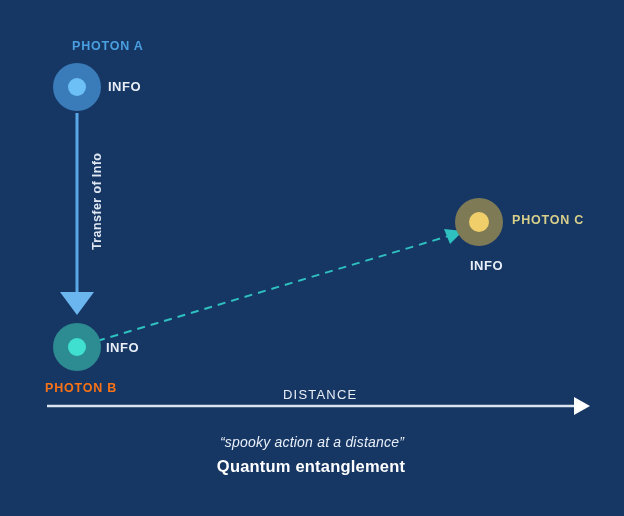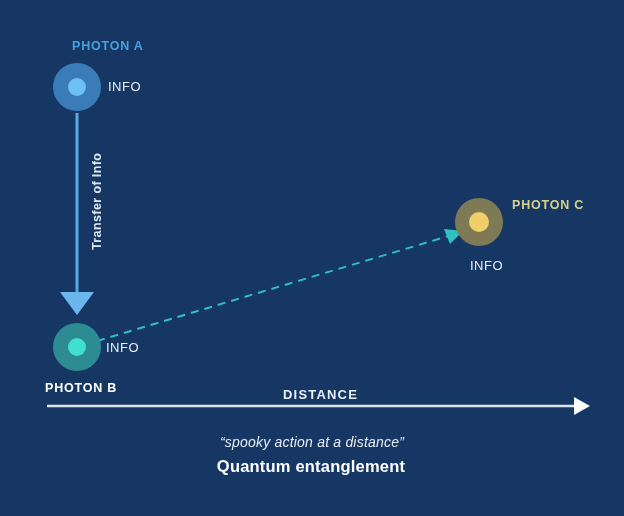--- a/index.html
+++ b/index.html
@@ -31,41 +31,41 @@
     white-space: nowrap;
     letter-spacing: 0.6px;
   }
   .photon-name {
     font-size: 12.5px;
     font-weight: 700;
     letter-spacing: 0.8px;
   }
   .info-label {
     font-size: 13px;
-    font-weight: 400;
+    font-weight: 700;
     color: #e8eef7;
     letter-spacing: 0.5px;
   }
   .name-a { color: #4a9fe0; margin-left: 26px; }
-  .name-b { color: #ffffff; text-align: center; }
+  .name-b { color: #f97316; text-align: center; }
   .name-c { color: #d8d08a; }
   .transfer-label {
     position: absolute;
     font-size: 12.5px;
     font-weight: 700;
     color: #dfe7f2;
     letter-spacing: 0.4px;
     transform-origin: left top;
     transform: rotate(-90deg);
     white-space: nowrap;
   }
   .distance-label {
     position: absolute;
     font-size: 13px;
-    font-weight: 700;
+    font-weight: 400;
     color: #e8eef7;
     letter-spacing: 1.2px;
   }
   .caption-quote {
     position: absolute;
     width: 624px;
     text-align: center;
     font-size: 14px;
     font-style: italic;
     font-weight: 400;
@@ -124,21 +124,21 @@
   <div class="lbl photon-name name-a" style="left:46px; top:39px;">PHOTON A</div>
 
   <div class="lbl info-label" style="left:108px; top:79px;">INFO</div>
 
   <div class="transfer-label" style="left:90px; top:250px;">Transfer of Info</div>
 
   <div class="lbl info-label" style="left:106px; top:340px;">INFO</div>
 
   <div class="lbl photon-name name-b" style="left:45px; top:381px;">PHOTON B</div>
 
-  <div class="lbl photon-name name-c" style="left:512px; top:198px;">PHOTON C</div>
+  <div class="lbl photon-name name-c" style="left:512px; top:213px;">PHOTON C</div>
 
   <div class="lbl info-label" style="left:470px; top:258px;">INFO</div>
 
   <div class="distance-label" style="left:283px; top:387px;">DISTANCE</div>
 
   <div class="caption-quote" style="left:0px; top:434px;">“spooky action at a distance”</div>
 
   <div class="caption-title" style="left:0px; top:457px;">Quantum entanglement</div>
 
 </div>

